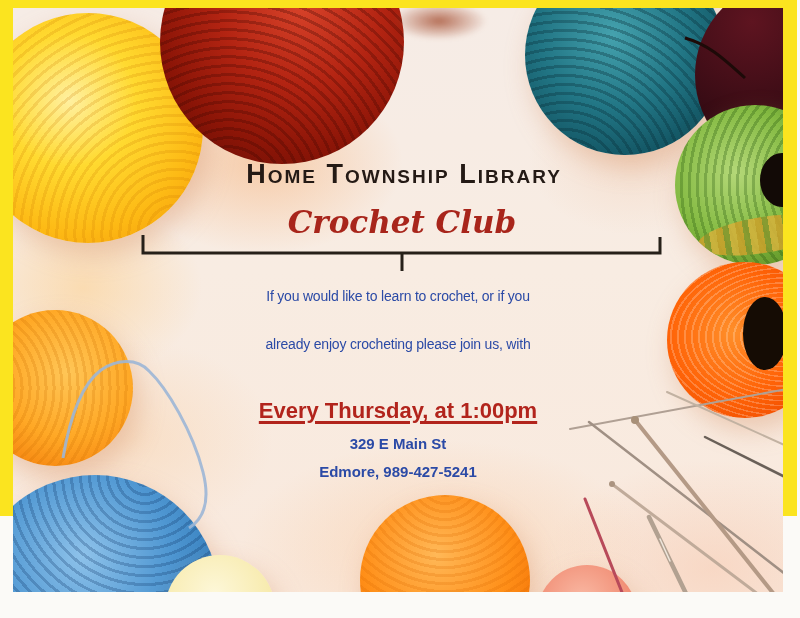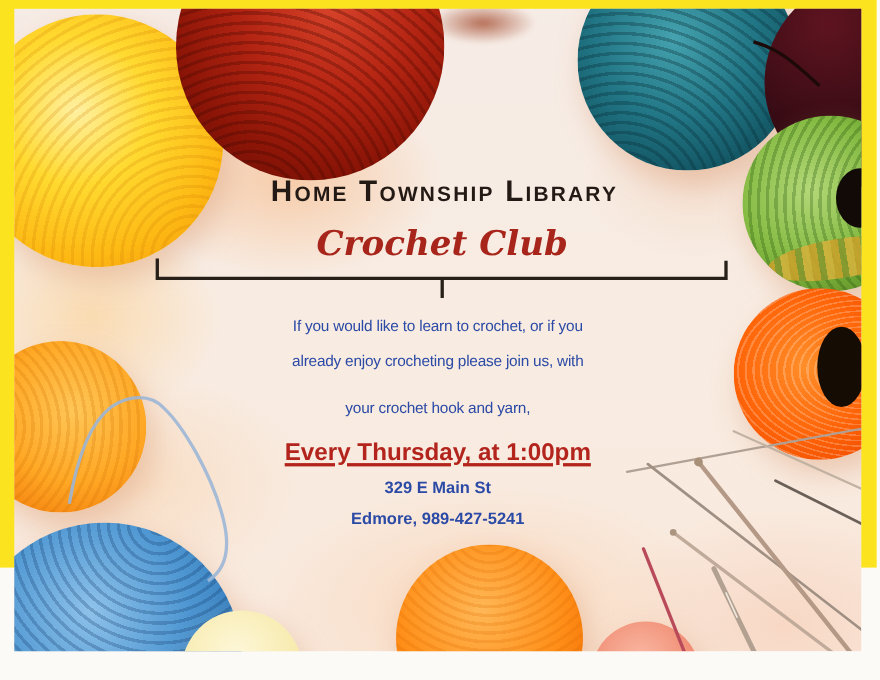--- a/index.html
+++ b/index.html
@@ -61,21 +61,21 @@
 
   svg.decor{position:absolute;left:0;top:0;width:770px;height:584px;pointer-events:none;}
 
   .text-stack{position:absolute;inset:0;}
   .tline{position:absolute;left:0;width:100%;text-align:center;white-space:nowrap;}
   .title{top:151px;transform:translateX(6px);font-size:27px;font-weight:700;
          font-variant:small-caps;letter-spacing:2px;color:#241a15;}
   .subtitle{top:184px;transform:translateX(4px);font-family:"DejaVu Serif",serif;
             font-style:italic;font-weight:700;font-size:31px;color:#a8251b;margin-top:12px;}
   .bodyline{font-size:14px;letter-spacing:-0.2px;color:#2b4aa6;}
-  #bl0{top:280px;} #bl1{top:312px;} #bl2{top:354px;}
+  #bl0{top:280px;} #bl1{top:328px;} #bl2{top:354px;}
   .schedule{top:390px;font-size:22px;font-weight:700;color:#b2241c;}
   .schedule span{text-decoration:underline;text-decoration-thickness:2.5px;text-underline-offset:3px;margin-top:21px;}
   .addr{font-size:15px;font-weight:700;color:#2b4aa6;}
   #addr1{top:427px;} #addr2{top:455px;}
 </style>
 </head>
 <body>
 
 <div class="scan">
   <div class="frame">
@@ -123,21 +123,20 @@
           <line x1="636" y1="509" x2="681" y2="602" stroke="#b2a191" stroke-width="4.5"></line>
           <line x1="647" y1="531" x2="657" y2="553" stroke="#efe7dd" stroke-width="1.5"></line>
         </g>
       </svg>
 
       <div class="text-stack">
         <div class="tline title">Home Township Library</div>
         <div class="tline subtitle">Crochet Club</div>
         <div class="tline bodyline" id="bl0">If you would like to learn to crochet, or if you</div>
         <div class="tline bodyline" id="bl1">already enjoy crocheting please join us, with</div>
-        <div class="tline bodyline" id="bl2">your crochet hook and yarn,</div>
         <div class="tline schedule"><span>Every Thursday, at 1:00pm</span></div>
         <div class="tline addr" id="addr1">329 E Main St</div>
         <div class="tline addr" id="addr2">Edmore, 989-427-5241</div>
       </div>
 
     </div>
   </div>
 </div>
 
 </body></html>

